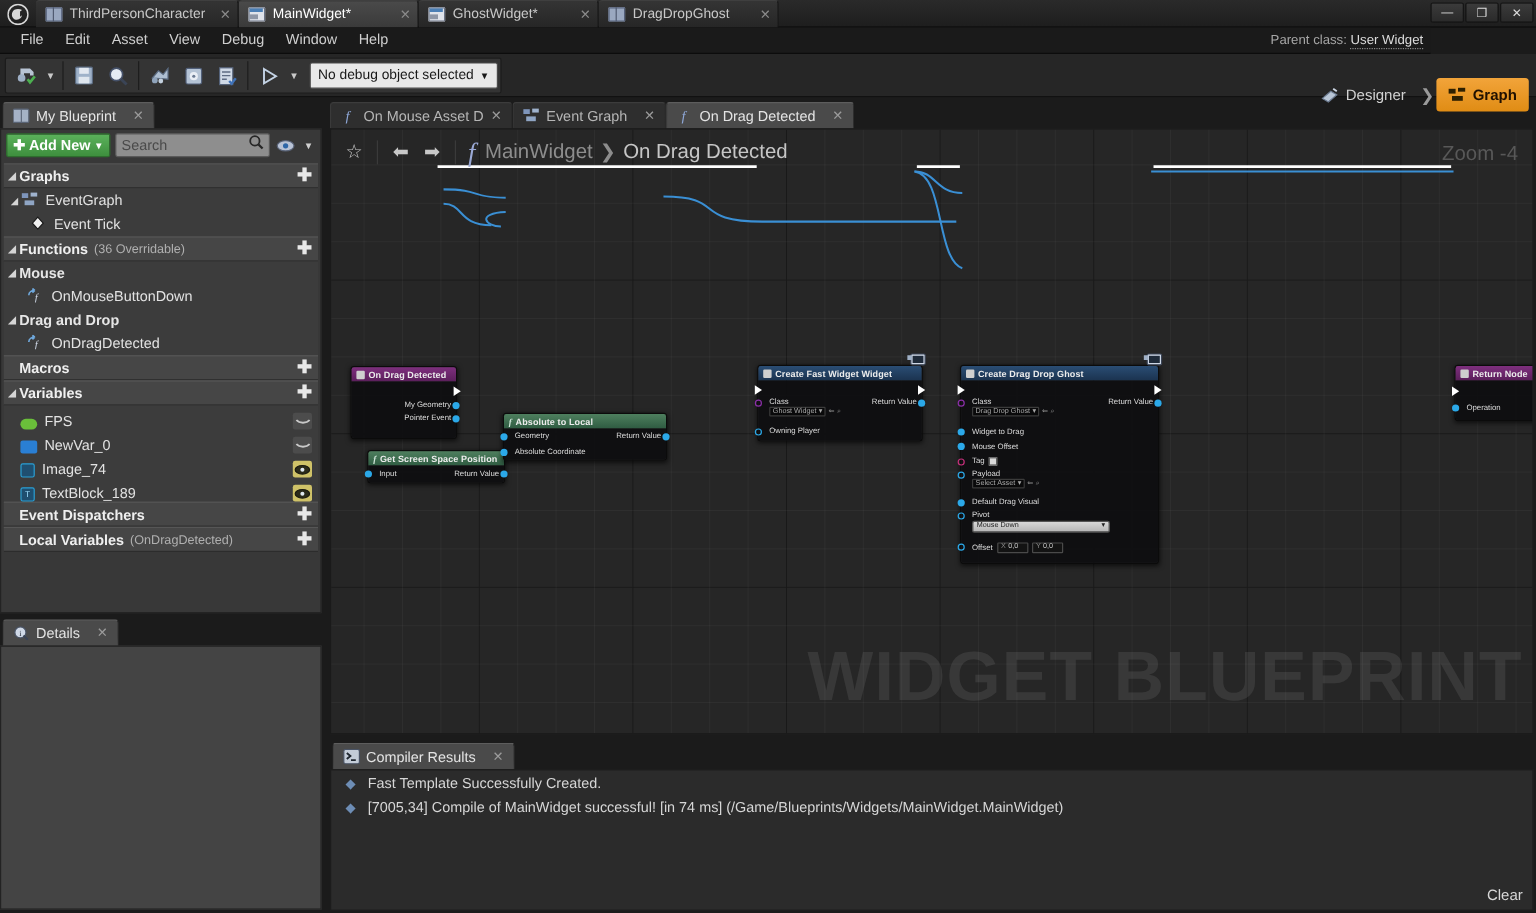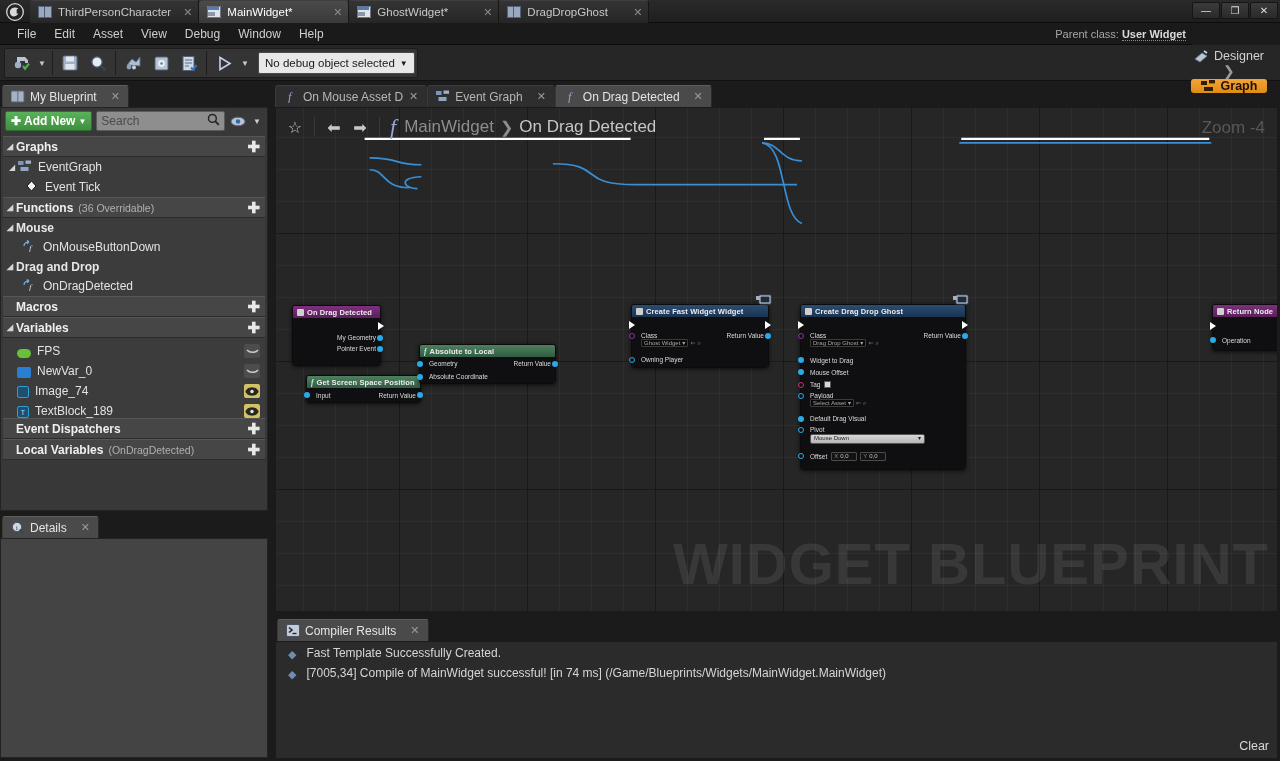--- a/index.html
+++ b/index.html
@@ -52,27 +52,27 @@
   .wincontrols div {
     width: 28px; height: 17px; background: linear-gradient(#3b3b3b,#2a2a2a);
     border: 1px solid #151515; border-radius: 2px;
     color: #ddd; font-size: 10px; display:flex; align-items:center; justify-content:center;
   }
 
   
   .menubar {
     position: absolute; left: 0; top: 23px; width: 1192px; height: 22px;
     background: #1a1a1a; border-bottom: 1px solid #0c0c0c;
-    display: flex; align-items: center; padding-left: 8px;
+    display: flex; align-items: flex-end; padding-left: 8px;
   }
   .menubar .mi { padding: 0 9px; font-size: 12px; color: #cfcfcf; height: 22px; line-height: 22px; }
   .parentclass {
     position: absolute; right: 6px; top: 0; height: 22px; line-height: 22px; font-size: 11px; color: #a6a6a6;
   }
-  .parentclass b { color: #dcdcdc; font-weight: bold; border-bottom: 1px dotted #8a8a8a; }
+  .parentclass b { color: #dcdcdc; font-weight: normal; border-bottom: 1px dotted #8a8a8a; }
 
   
   .toolbar {
     position: absolute; left: 0; top: 45px; width: 1280px; height: 36px;
     background: #262626; border-bottom: 1px solid #111;
   }
   .tbgroup {
     position: absolute; left: 4px; top: 3px; height: 30px;
     background: #343434; border: 1px solid #1c1c1c; border-radius: 2px;
     display: flex; align-items: center; padding: 0 2px;
@@ -83,21 +83,21 @@
   .tbarrow { width: 14px; height: 26px; display:flex; align-items:center; justify-content:center;
              color:#c9c9c9; font-size: 8px;}
   .debugsel {
     height: 22px; background: #e8e8e8; border: 1px solid #4a4a4a; border-radius: 2px;
     color: #181818; font-size: 11.5px; padding: 0 6px; display: flex; align-items: center;
     margin-left: 6px;
   }
   .debugsel .cv { margin-left: 5px; font-size: 8px; }
 
   
-  .viewmode { position: absolute; right: 6px; top: 4px; height: 28px; display: flex; align-items: center; flex-direction: column; }
+  .viewmode { position: absolute; right: 6px; top: 20px; height: 28px; display: flex; align-items: center; }
   .vm-btn { height: 28px; display: flex; align-items: center; padding: 0 10px; font-size: 12.5px;
             color: #d2d2d2; border-radius: 3px; }
   .vm-btn.active { background: linear-gradient(#f2a43a,#e08c14); color: #201000; font-weight: bold; }
   .vm-sep { color: #9a9a9a; font-size: 14px; padding: 0 2px; }
 
   
   .panel-tabrow { position: absolute; height: 22px; display: flex; }
   .ptab {
     height: 22px; display: flex; align-items: center; padding: 0 8px;
     background: #4a4a4a; color: #e4e4e4; font-size: 12px;

